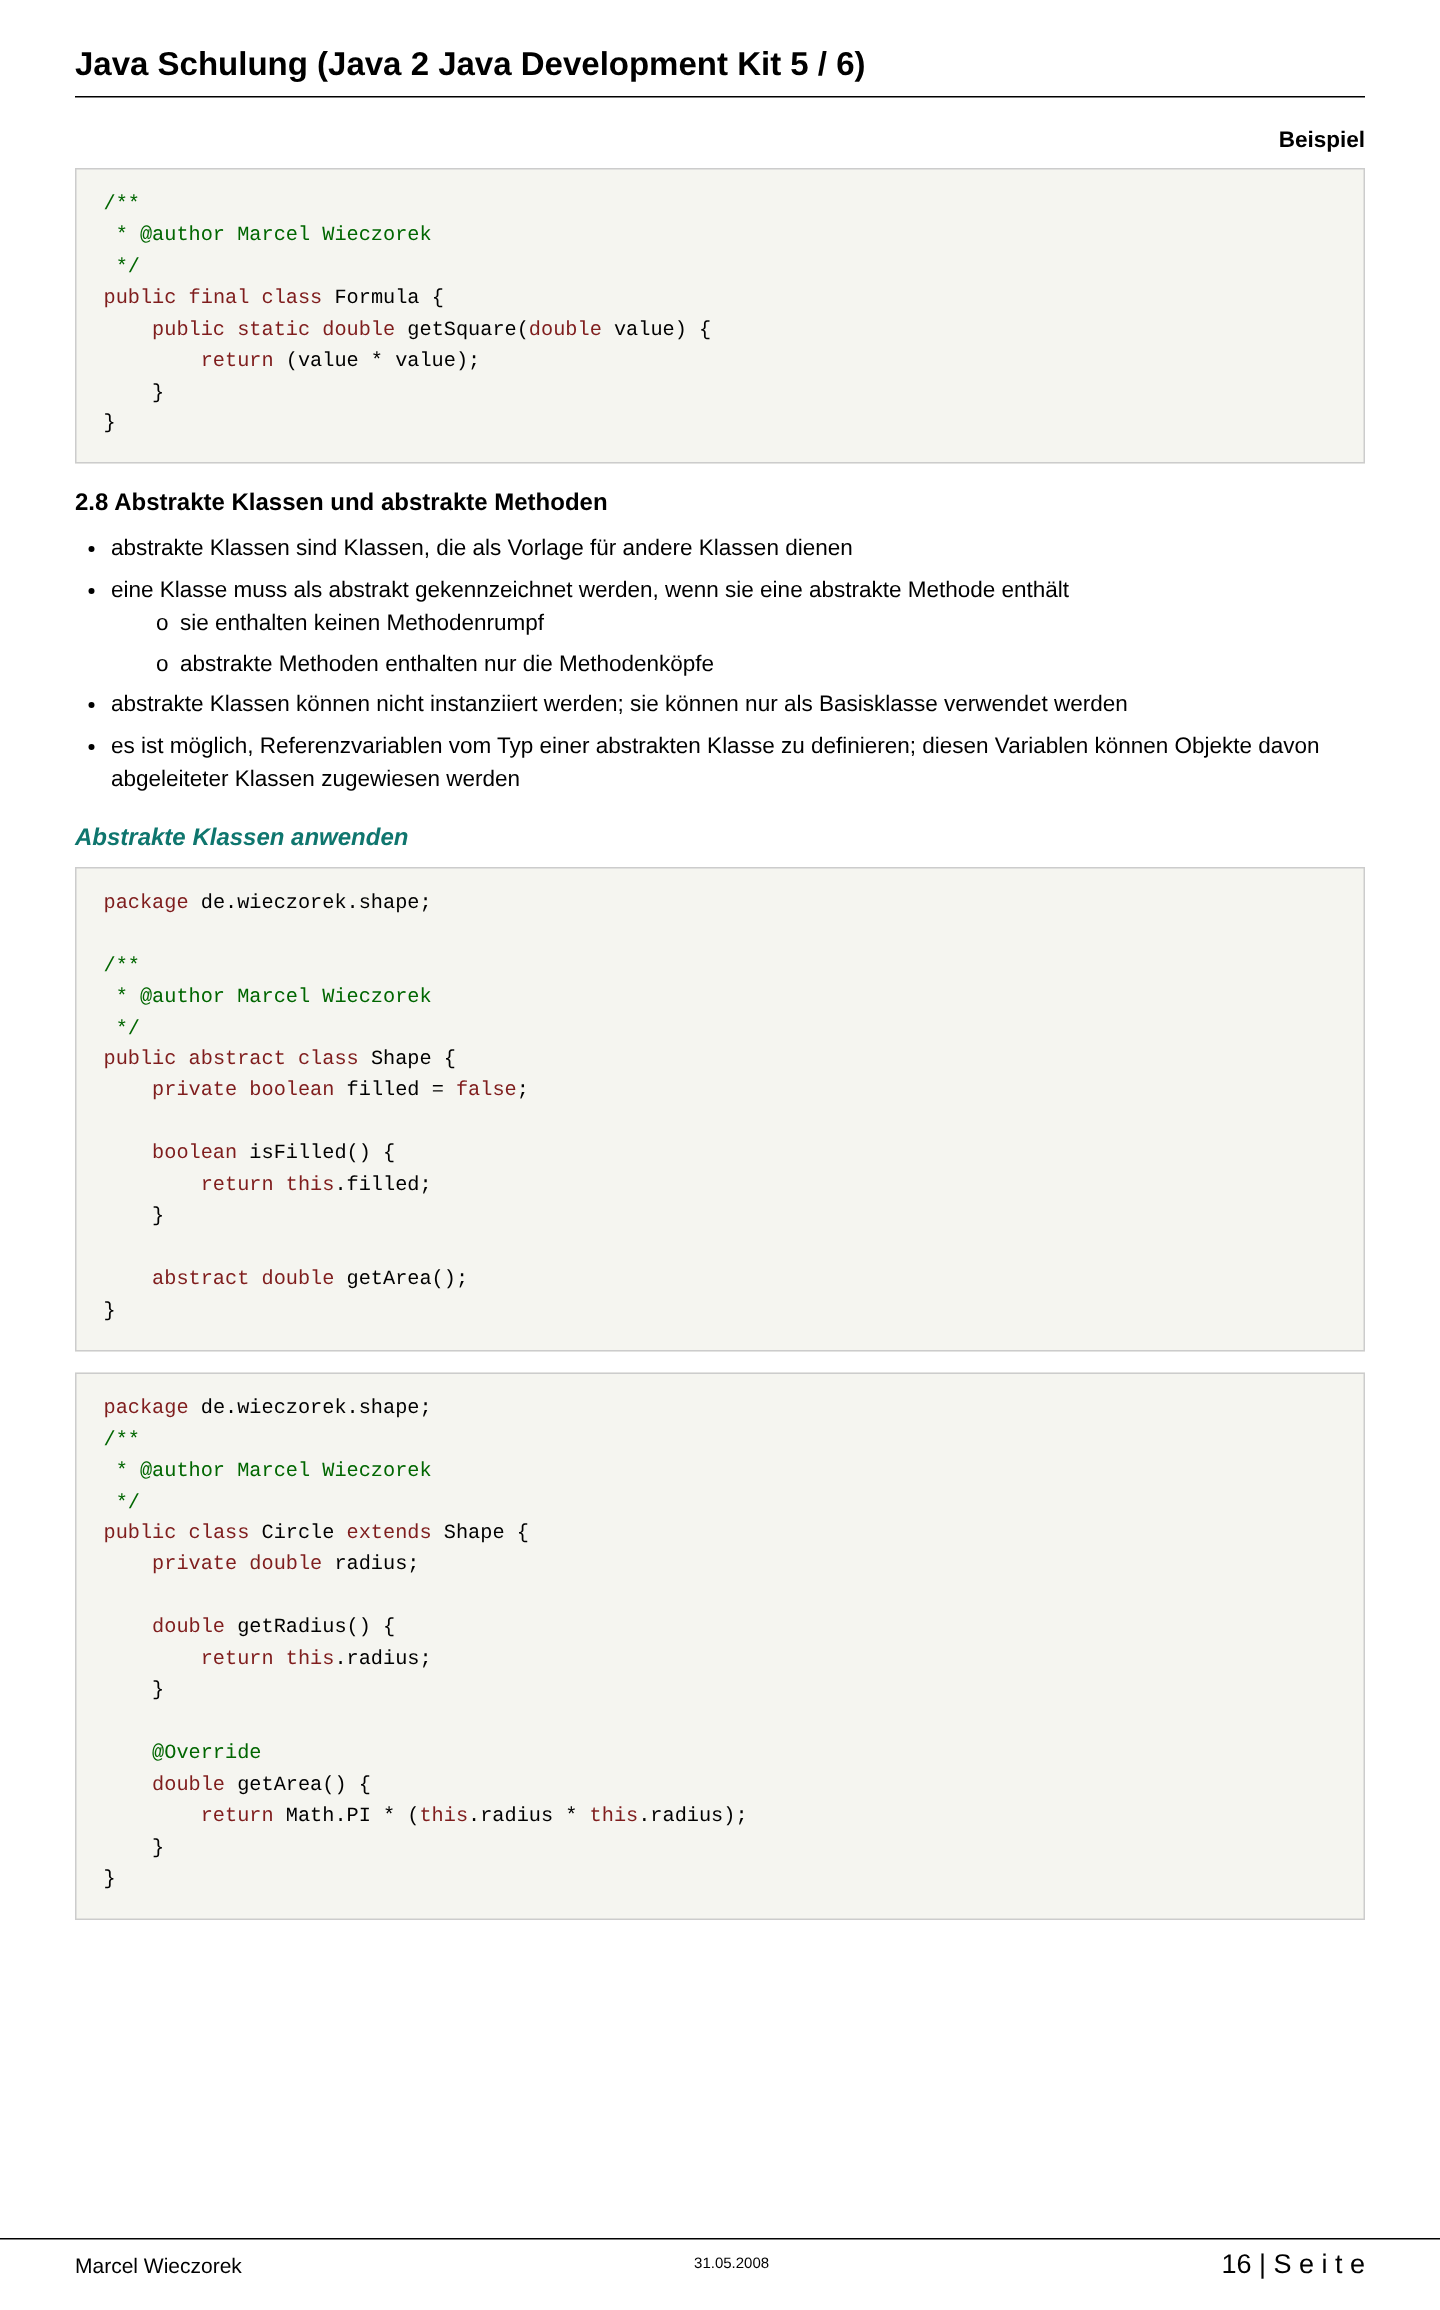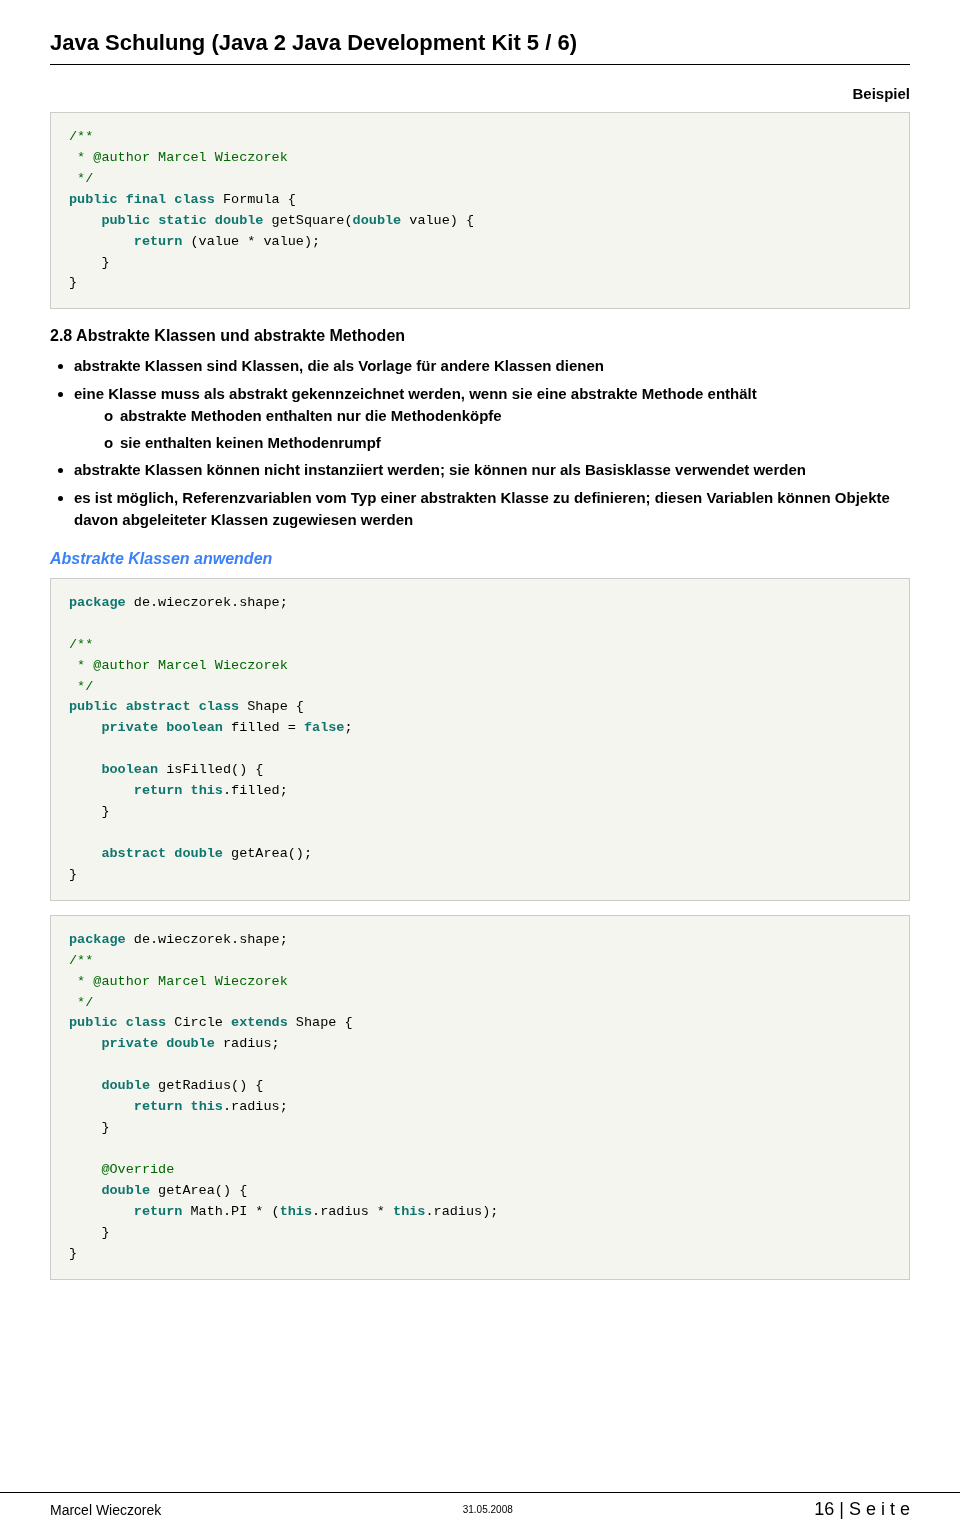--- a/index.html
+++ b/index.html
@@ -32,50 +32,49 @@
       font-weight: bold;
       color: #000000;
       margin-top: 18px;
       margin-bottom: 10px;
     }
 
     .italic-heading {
       font-style: italic;
       font-weight: bold;
       font-size: 16px;
-      color: #3b82f6;
+      color: #0f766e;
       margin-top: 18px;
       margin-bottom: 8px;
     }
 
     .code-block {
       background: #f5f5f0;
       border: 1px solid #cccccc;
       padding: 14px 18px;
       font-family: "Courier New", Courier, monospace;
       font-size: 13.5px;
       line-height: 1.55;
       margin: 10px 0 14px 0;
       white-space: pre;
       color: #000000;
     }
 
     .kw-blue {
-      color: #0f766e;
-      font-weight: bold;
+      color: #7f1d1d;
+      font-weight: normal;
     }
 
     .kw-green {
       color: #006600;
     }
 
     ul {
       margin-left: 24px;
       margin-bottom: 8px;
-      font-weight: bold;
     }
 
     ul li {
       margin-bottom: 5px;
       line-height: 1.5;
     }
 
     ol {
       list-style-type: none;
       margin-left: 30px;
@@ -151,22 +150,22 @@
         <span class="kw-blue">return</span> (value * value);
     }
 }</div>
 
   <p class="section-title">2.8 Abstrakte Klassen und abstrakte Methoden</p>
 
   <ul>
     <li>abstrakte Klassen sind Klassen, die als Vorlage für andere Klassen dienen</li>
     <li>eine Klasse muss als abstrakt gekennzeichnet werden, wenn sie eine abstrakte Methode enthält
       <ol>
+        <li>sie enthalten keinen Methodenrumpf</li>
         <li>abstrakte Methoden enthalten nur die Methodenköpfe</li>
-        <li>sie enthalten keinen Methodenrumpf</li>
       </ol>
     </li>
     <li>abstrakte Klassen können nicht instanziiert werden; sie können nur als Basisklasse verwendet werden</li>
     <li>es ist möglich, Referenzvariablen vom Typ einer abstrakten Klasse zu definieren; diesen Variablen können Objekte davon abgeleiteter Klassen zugewiesen werden</li>
   </ul>
 
   <p class="italic-heading">Abstrakte Klassen anwenden</p>
 
   <div class="code-block"><span class="kw-blue">package</span> de.wieczorek.shape;
 

